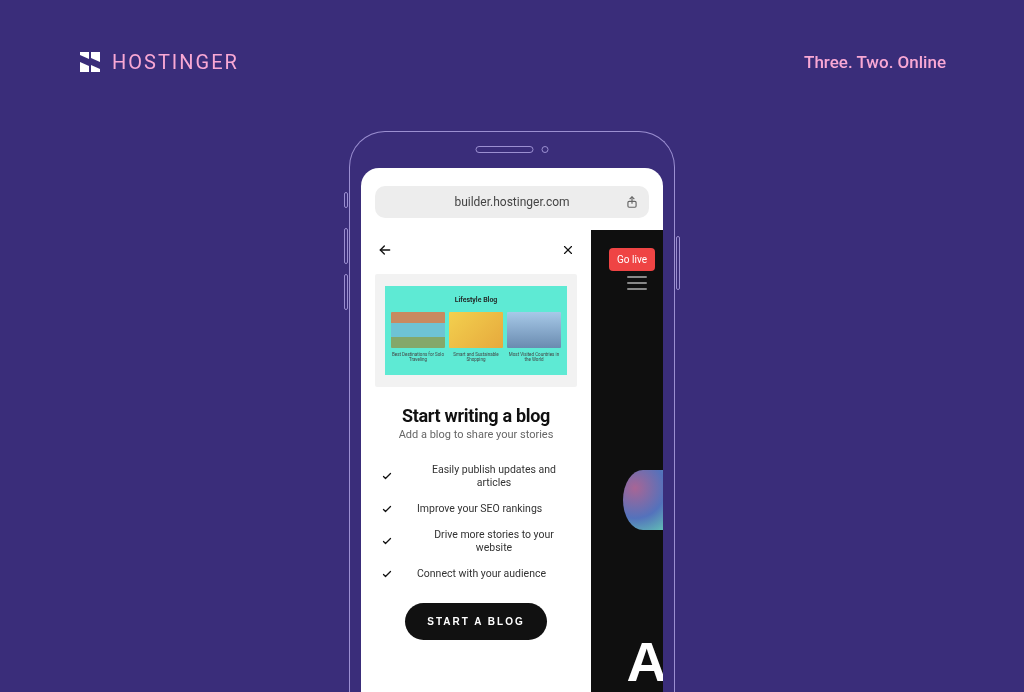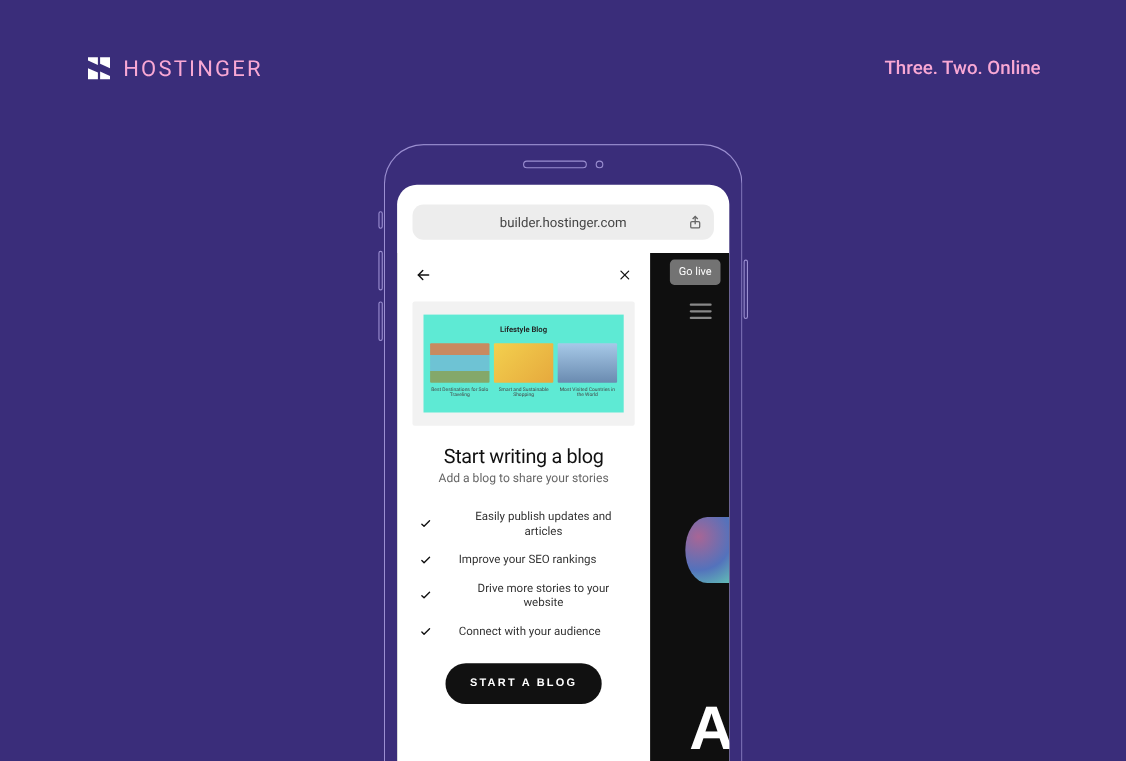--- a/index.html
+++ b/index.html
@@ -65,22 +65,22 @@
     color: #444;
   }
   .share-ic { position: absolute; right: 10px; top: 50%; transform: translateY(-50%); width: 14px; height: 14px; }
   .hr-under-url { height: 1px; background: #e7e7e7; margin: 0 0 0 0; }
 
   
   .viewport { position: absolute; left: 0; right: 0; top: 62px; bottom: 0; background: #0f0f0f; }
 
   
   .golive {
-    position: absolute; right: 8px; top: 6px;
-    background: #737373; color: #fff; font-size: 10px;
+    position: absolute; right: 8px; top: 18px;
+    background: #ef4444; color: #fff; font-size: 10px;
     padding: 6px 8px; border-radius: 4px;
   }
   .hamburger {
     position: absolute; right: 16px; top: 46px;
     width: 20px; height: 14px; display: flex; flex-direction: column; justify-content: space-between;
   }
   .hamburger span { display:block; height:2px; background:#888; border-radius:1px; }
 
   
   .panel {
@@ -106,21 +106,21 @@
   .preview-row { display:flex; gap:4px; }
   .card { flex:1; }
   .card-img { width:100%; height:36px; border-radius:1px; }
   .c0 { background: linear-gradient(#c88a60 0 30%, #6ec3d4 30% 70%, #84a86a 70%); }
   .c1 { background: linear-gradient(135deg,#f3d04e,#e6a93d); }
   .c2 { background: linear-gradient(#a7c9e8,#6a8bb0); }
   .card-cap { font-size:4.5px; color:#444; text-align:center; line-height:1.2; margin:4px 0 2px; }
   .card-link { font-size:4px; color:#e06; text-align:left; margin:2px 0 0 2px; }
 
   
-  .panel-h  { margin: 18px 0 2px; text-align:center; font-size:18px; color:#111; font-weight:400; letter-spacing:-.3px; }
+  .panel-h  { margin: 18px 0 2px; text-align:center; font-size:18px; color:#111; font-weight:700; letter-spacing:-.3px; }
   .panel-s  { text-align:center; font-size:11px; color:#666; margin-bottom: 22px; }
 
   
   .benefits { padding: 0 6px; }
   .benefit { display:flex; align-items:center; gap:24px; margin: 12px 0; }
   .check { width:12px; height:12px; flex:none; }
   .benefit-text { font-size:10.5px; color:#333; text-align:center; flex:1; line-height:1.3; }
   .benefit.left .benefit-text { text-align:left; }
 
   

